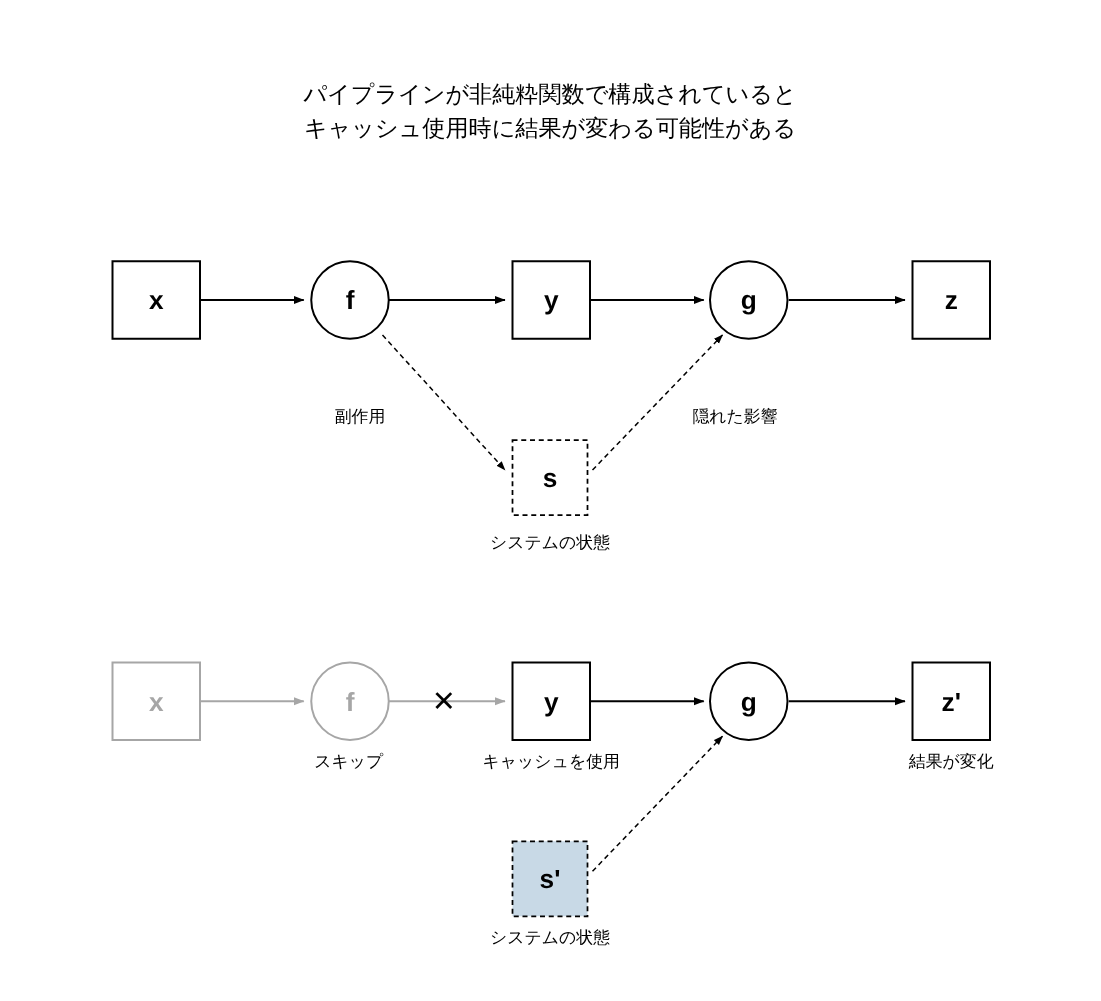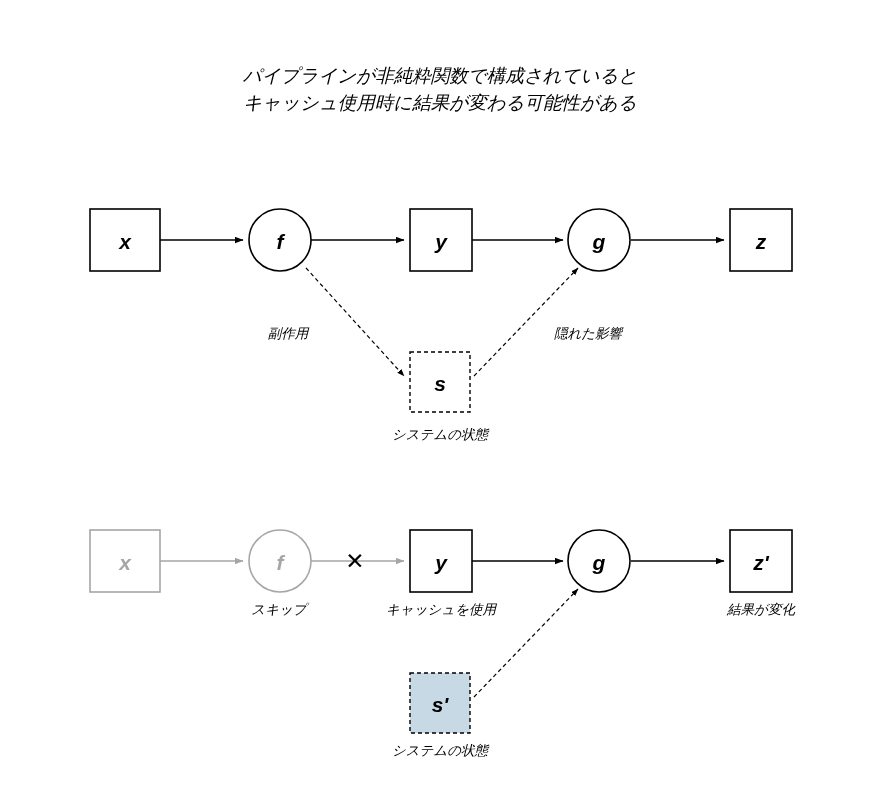--- a/index.html
+++ b/index.html
@@ -13,21 +13,20 @@
     height: 801px;
     font-family: "Liberation Sans", "DejaVu Sans", sans-serif;
     color: #000000;
     overflow: hidden;
     position: relative;
   }
   #diagram-root {
     position: relative;
     width: 881px;
     height: 801px;
-    font-style: italic;
   }
   svg#diagram-canvas {
     position: absolute;
     top: 0;
     left: 0;
     width: 881px;
     height: 801px;
     display: block;
   }
   .node-label {

